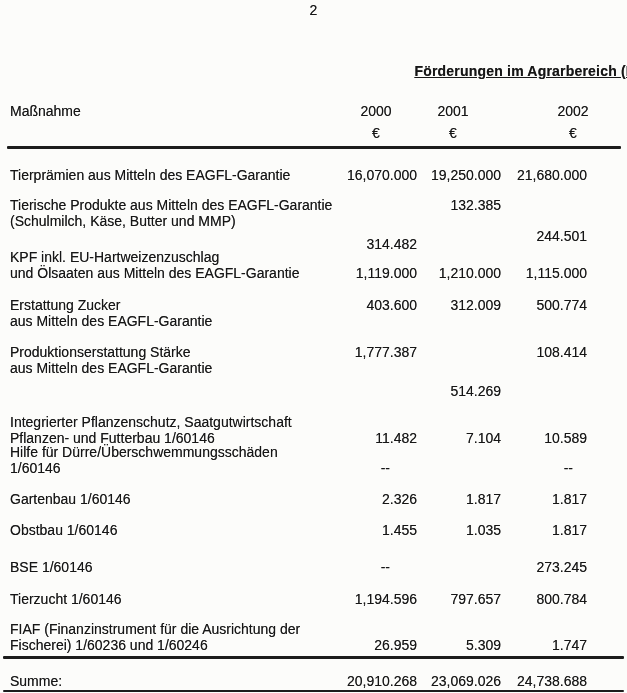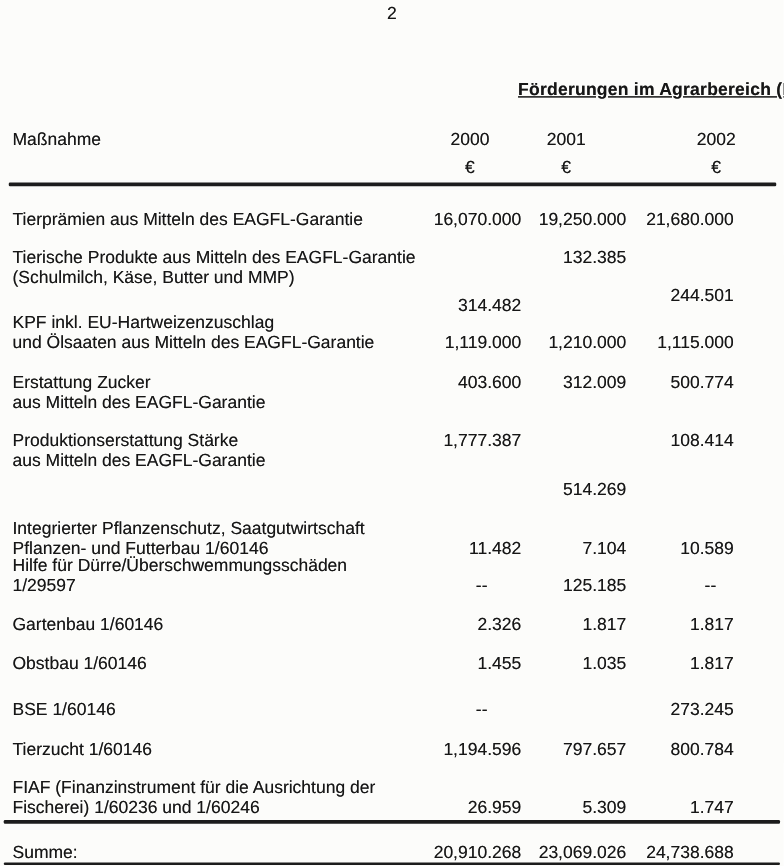--- a/index.html
+++ b/index.html
@@ -148,23 +148,22 @@
   <div class="row" style="top: 392px; margin-top: 22px;">
     <div class="row-label">Integrierter Pflanzenschutz, Saatgutwirtschaft
 Pflanzen- und Futterbau 1/60146</div>
     <div class="val c1" style="top: 16px;">11.482</div>
     <div class="val c2" style="top: 16px;">7.104</div>
     <div class="val c3" style="top: 16px;">10.589</div>
   </div>
 
   <div class="row" style="top: 444px;">
     <div class="row-label">Hilfe für Dürre/Überschwemmungsschäden
-1/29597</div>
+1/60146</div>
     <div class="val dash-c1" style="top: 16px;">--</div>
-    <div class="val c2" style="top: 16px;">125.185</div>
     <div class="val dash-c3" style="top: 16px;">--</div>
   </div>
 
   <div class="row" style="top: 491px;">
     <div class="row-label">Gartenbau 1/60146</div>
     <div class="val c1" style="top: 0px;">2.326</div>
     <div class="val c2" style="top: 0px;">1.817</div>
     <div class="val c3" style="top: 0px;">1.817</div>
   </div>
 

